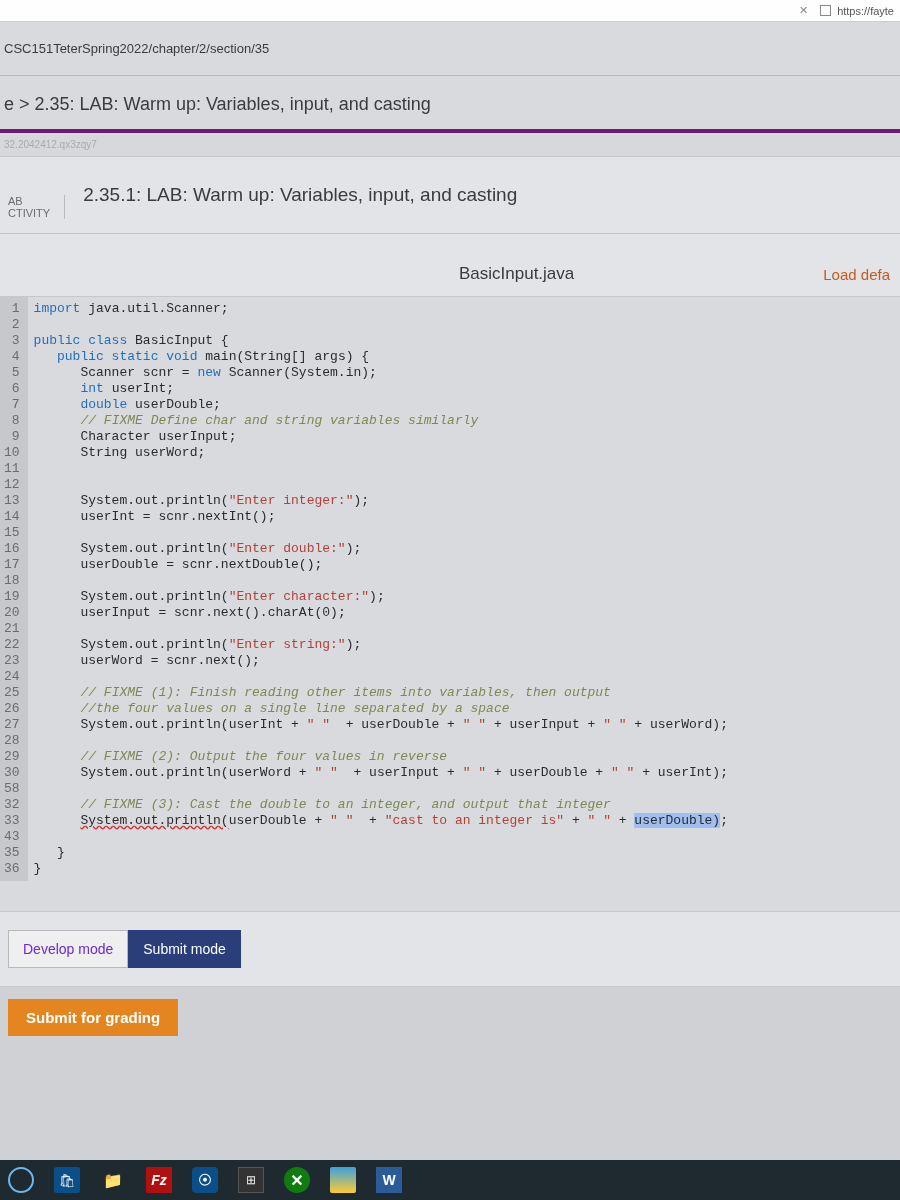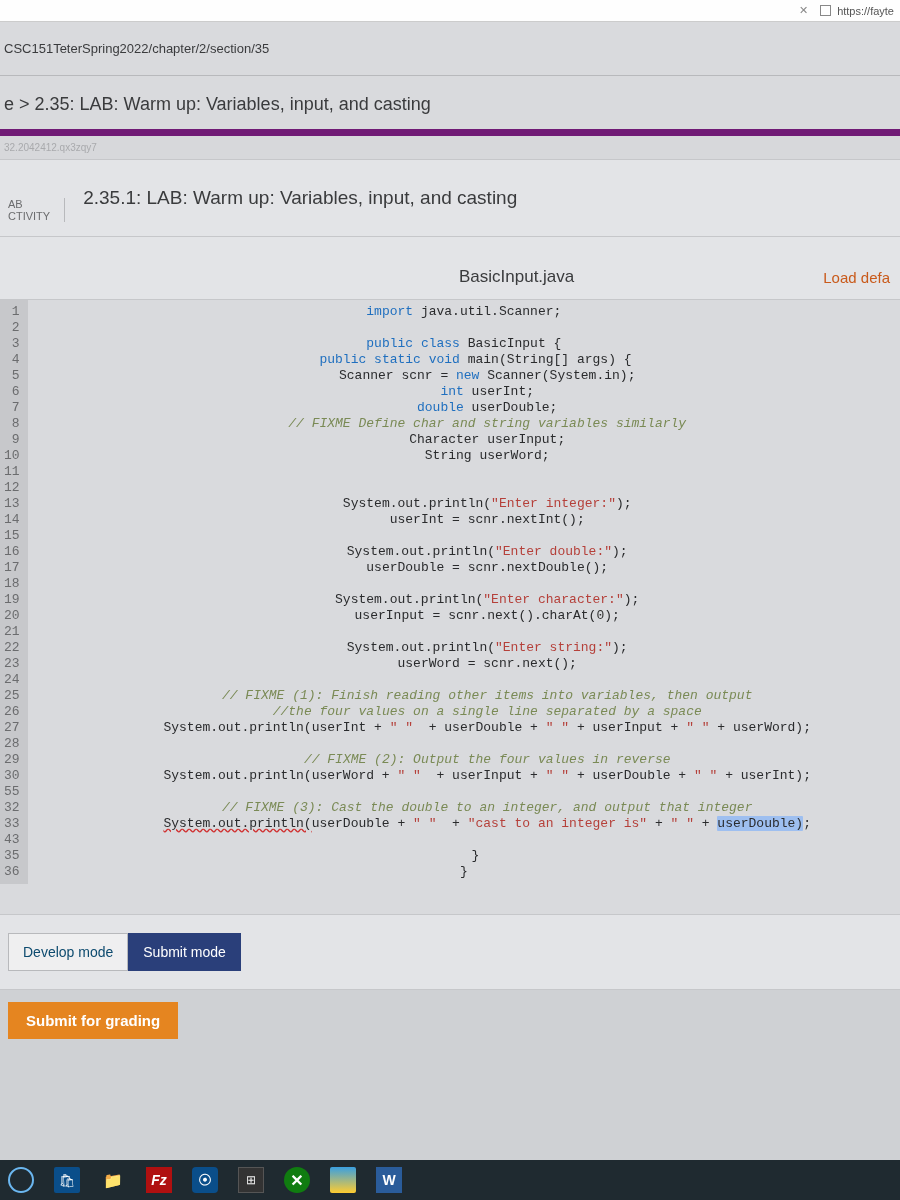--- a/index.html
+++ b/index.html
@@ -26,21 +26,21 @@
     .topbar .url-chk { width: 11px; height: 11px; border: 1px solid #888; margin-right: 6px; }
     .breadcrumb-bar {
       background: #d9dadd;
       border-bottom: 1px solid #b8b9bc;
       padding: 19px 4px;
       font-size: 13px;
       color: #3a3b3d;
     }
     .nav-row {
       background: #d9dadd;
-      border-bottom: 7px solid #701a75;
+      border-bottom: 4px solid #701a75;
       padding: 18px 4px 14px 4px;
       font-size: 18px;
       color: #3a3b3d;
       font-weight: 300;
     }
     .watermark {
       background: #d7d8db;
       padding: 6px 4px;
       font-size: 10px;
       color: #a9aaad;
@@ -98,25 +98,24 @@
     }
     .gutter {
       background: #c7c8cb;
       color: #6b6c6e;
       text-align: right;
       padding: 4px 8px 4px 4px;
       user-select: none;
     }
     .gutter div { height: 16px; }
     .code {
-      padding: 4px 20px;
+      padding: 4px 6px;
       flex: 1;
       white-space: pre;
       color: #2a2b2d;
-      text-align: center;
     }
     .code div { height: 16px; }
     .tk-kw { color: #1f6fbf; }
     .tk-type { color: #1f6fbf; }
     .tk-str { color: #b5403a; }
     .tk-com { color: #7a8a55; font-style: italic; }
     .tk-num { color: #333; }
     .hl { background: rgba(110,170,255,0.55); border-radius: 1px; }
     .err-underline { text-decoration: underline wavy #d03030; }
     .mode-bar {
@@ -125,21 +124,21 @@
       display: flex;
       align-items: center;
       gap: 0;
       border-bottom: 1px solid #c6c7ca;
     }
     .mode-btn {
       padding: 10px 14px;
       font-size: 14px;
       border: 1px solid #b8b9bc;
       background: #efeff0;
-      color: #0c4a6e;
+      color: #6d28d9;
       cursor: pointer;
     }
     .mode-btn.active {
       background: #2a3f7a;
       color: #fff;
       border-color: #2a3f7a;
     }
     .mode-text {
       margin-left: 22px;
       font-size: 14px;
@@ -237,21 +236,21 @@
       <div>21</div>
       <div>22</div>
       <div>23</div>
       <div>24</div>
       <div>25</div>
       <div>26</div>
       <div>27</div>
       <div>28</div>
       <div>29</div>
       <div>30</div>
-      <div>55</div>
+      <div>58</div>
       <div>32</div>
       <div>33</div>
       <div>43</div>
       <div>35</div>
       <div>36</div>
     </div>
   <div class="code" id="code"><div><span class="tk-kw">import</span> java.util.Scanner;</div><div>&nbsp;</div><div><span class="tk-kw">public class</span> BasicInput {</div><div>   <span class="tk-kw">public static void</span> main(String[] args) {</div><div>      Scanner scnr = <span class="tk-kw">new</span> Scanner(System.in);</div><div>      <span class="tk-type">int</span> userInt;</div><div>      <span class="tk-type">double</span> userDouble;</div><div>      <span class="tk-com">// FIXME Define char and string variables similarly</span></div><div>      Character userInput;</div><div>      String userWord;</div><div>&nbsp;</div><div>&nbsp;</div><div>      System.out.println(<span class="tk-str">"Enter integer:"</span>);</div><div>      userInt = scnr.nextInt();</div><div>&nbsp;</div><div>      System.out.println(<span class="tk-str">"Enter double:"</span>);</div><div>      userDouble = scnr.nextDouble();</div><div>&nbsp;</div><div>      System.out.println(<span class="tk-str">"Enter character:"</span>);</div><div>      userInput = scnr.next().charAt(<span class="tk-num">0</span>);</div><div>&nbsp;</div><div>      System.out.println(<span class="tk-str">"Enter string:"</span>);</div><div>      userWord = scnr.next();</div><div>&nbsp;</div><div>      <span class="tk-com">// FIXME (1): Finish reading other items into variables, then output</span></div><div>      <span class="tk-com">//the four values on a single line separated by a space</span></div><div>      System.out.println(userInt + <span class="tk-str">" "</span>  + userDouble + <span class="tk-str">" "</span> + userInput + <span class="tk-str">" "</span> + userWord);</div><div>&nbsp;</div><div>      <span class="tk-com">// FIXME (2): Output the four values in reverse</span></div><div>      System.out.println(userWord + <span class="tk-str">" "</span>  + userInput + <span class="tk-str">" "</span> + userDouble + <span class="tk-str">" "</span> + userInt);</div><div>&nbsp;</div><div>      <span class="tk-com">// FIXME (3): Cast the double to an integer, and output that integer</span></div><div>      <span class="err-underline">System.out.println(</span>userDouble + <span class="tk-str">" "</span>  + <span class="tk-str">"cast to an integer is"</span> + <span class="tk-str">" "</span> + <span class="hl">userDouble)</span>;</div><div>&nbsp;</div><div>   }</div><div>}</div></div>
 </div>
 
 <div class="mode-bar">

